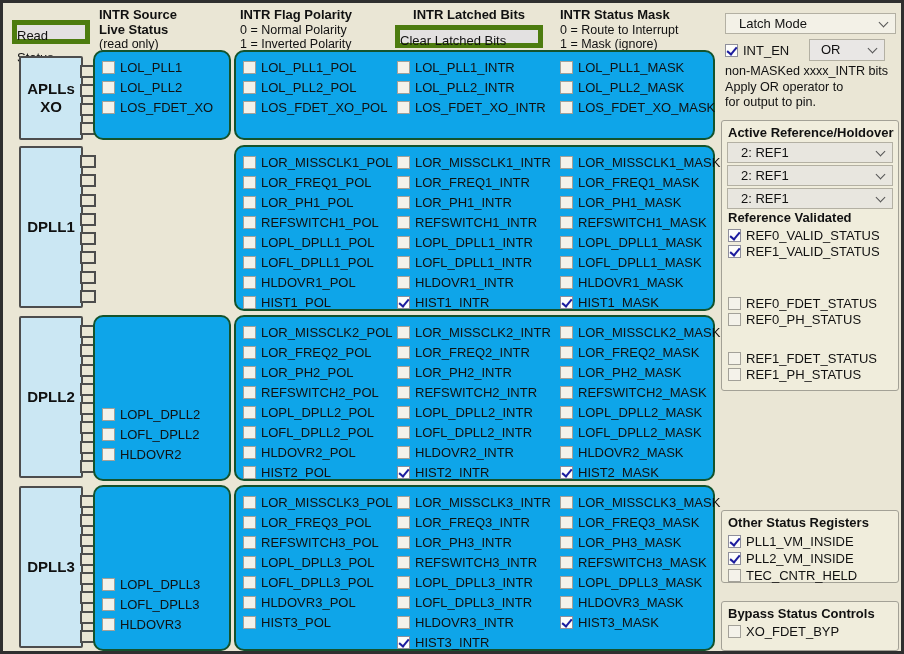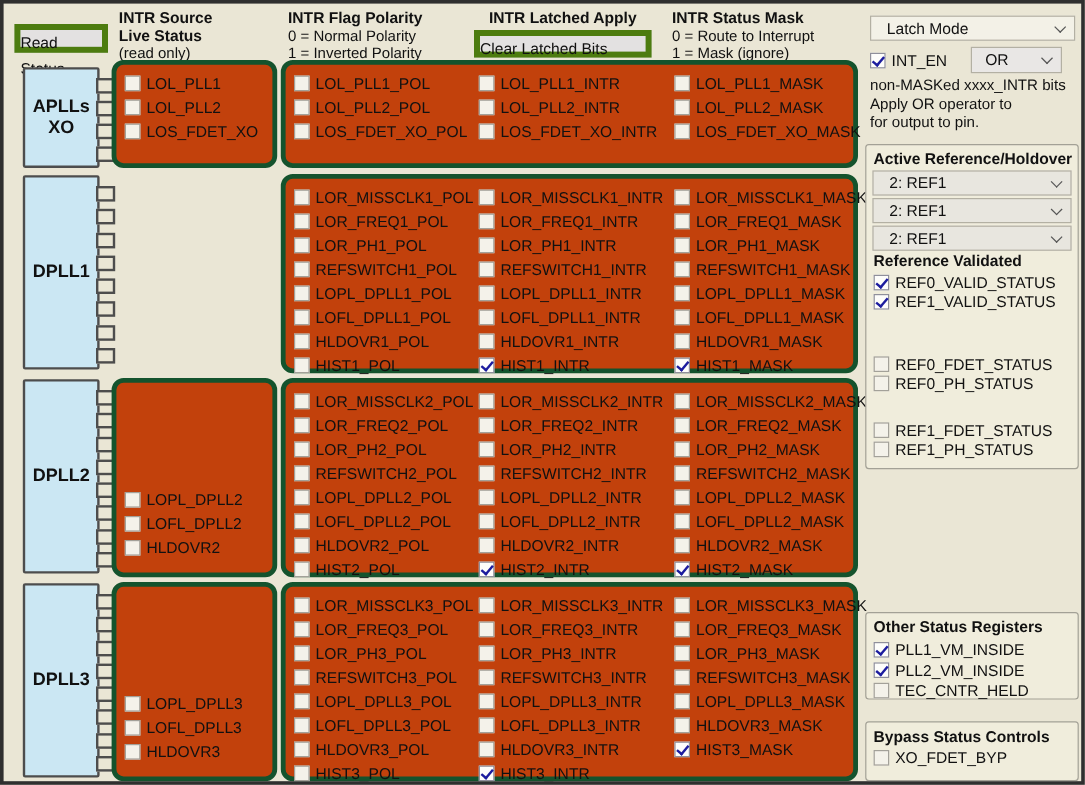--- a/index.html
+++ b/index.html
@@ -20,21 +20,21 @@
   
   .colhdr{position:absolute;top:5px;font-size:12.5px;line-height:14.5px;white-space:nowrap;}
   .colhdr .b{font-weight:bold;font-size:13px;}
   .hdr-live{left:96px;}
   .hdr-pol{left:237px;}
   .hdr-latched{left:392px;width:148px;text-align:center;}
   .hdr-mask{left:557px;}
   .clear-btn{position:absolute;left:392px;top:22px;width:148px;height:23px;line-height:21px;}
 
   
-  .gbox{position:absolute;box-sizing:border-box;background:#c2410c;border:4px solid #14532d;border-radius:10px;}
+  .gbox{position:absolute;box-sizing:border-box;background:#0ea5e9;border:2px solid #14532d;border-radius:10px;}
   .live-box{left:90px;width:138px;}
   .wide-box{left:231px;width:481px;}
   .row-a{top:47px;height:90px;}
   .row-1{top:142px;height:166px;}
   .row-2{top:312px;height:166px;}
   .row-3{top:482px;height:166px;}
 
   .cb-col{position:absolute;top:5px;}
   .col-pol{left:7px;width:152px;}
   .col-intr{left:161px;width:152px;}
@@ -130,21 +130,21 @@
   <div class="colhdr hdr-live">
     <div class="b">INTR Source</div>
     <div class="b">Live Status</div>
     <div>(read only)</div>
   </div>
   <div class="colhdr hdr-pol">
     <div class="b">INTR Flag Polarity</div>
     <div>0 = Normal Polarity</div>
     <div>1 = Inverted Polarity</div>
   </div>
-  <div class="colhdr hdr-latched b" style="font-weight:bold;font-size:13px;">INTR Latched Apply</div>
+  <div class="colhdr hdr-latched b" style="font-weight:bold;font-size:13px;">INTR Latched Bits</div>
   <div class="btn clear-btn">Clear Latched Bits</div>
   <div class="colhdr hdr-mask">
     <div class="b">INTR Status Mask</div>
     <div>0 = Route to Interrupt</div>
     <div>1 = Mask (ignore)</div>
   </div>
 
   <div class="gbox live-box row-a">
     <div class="live-list">
         <div class="cb-row">
@@ -456,24 +456,20 @@
   </div>
   <div class="gbox wide-box row-3">
     <div class="cb-col col-pol">
         <div class="cb-row">
           <span class="cb"></span>
           <span class="cb-label">LOR_MISSCLK3_POL</span>
         </div>
         <div class="cb-row">
           <span class="cb"></span>
           <span class="cb-label">LOR_FREQ3_POL</span>
-        </div>
-        <div class="cb-row">
-          <span class="cb"></span>
-          <span class="cb-label">LOR_PH3_POL</span>
         </div>
         <div class="cb-row">
           <span class="cb"></span>
           <span class="cb-label">REFSWITCH3_POL</span>
         </div>
         <div class="cb-row">
           <span class="cb"></span>
           <span class="cb-label">LOPL_DPLL3_POL</span>
         </div>
         <div class="cb-row">

